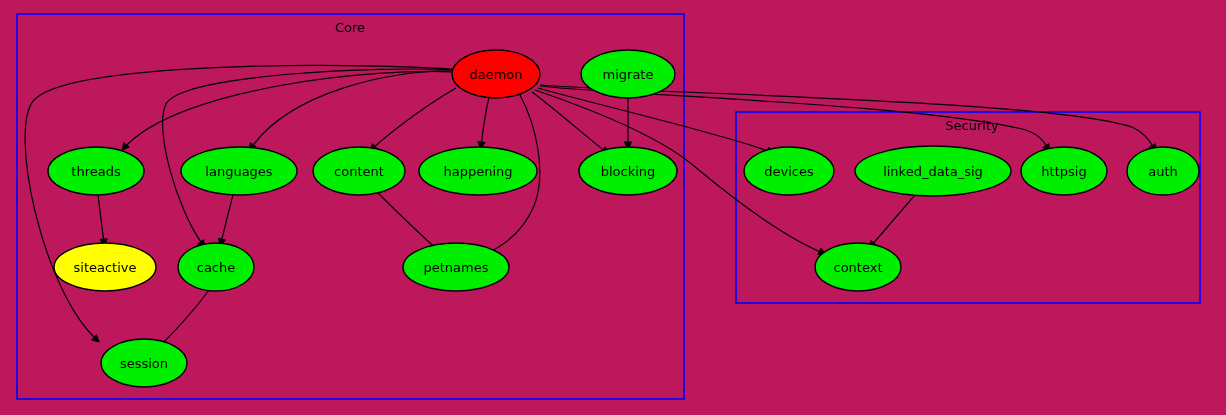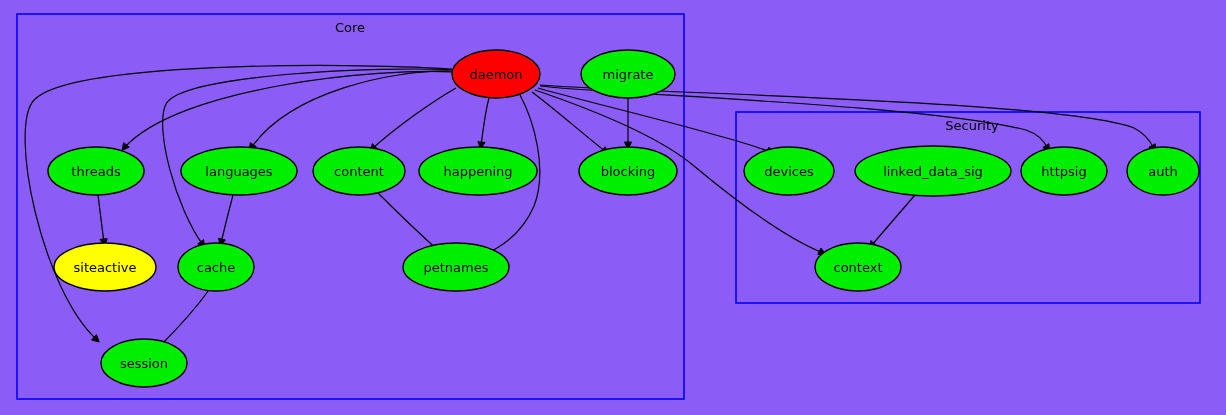--- a/index.html
+++ b/index.html
@@ -4,21 +4,21 @@
 <style>
   html, body {
     margin: 0;
     padding: 0;
     background: #ffffff;
   }
   #canvas {
     position: relative;
     width: 1226px;
     height: 415px;
-    background: #8b5cf6;
+    background: #be185d;
     font-family: "DejaVu Sans", sans-serif;
     overflow: hidden;
   }
   svg#graph {
     display: block;
     width: 1226px;
     height: 415px;
   }
   .cluster-box {
     fill: none;

